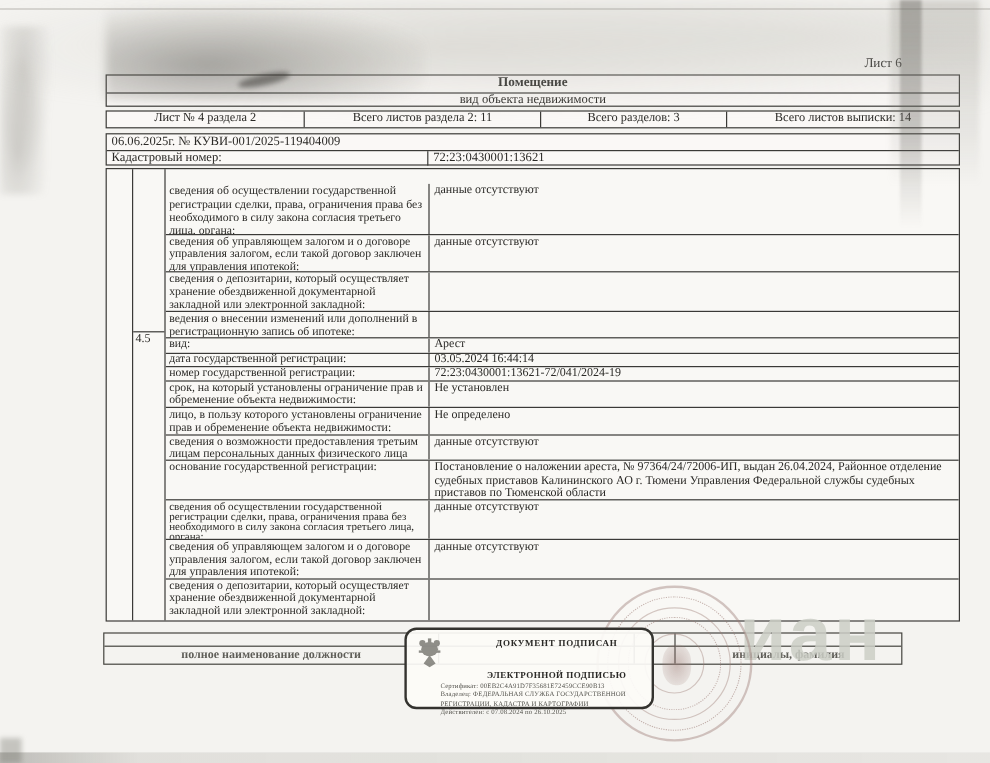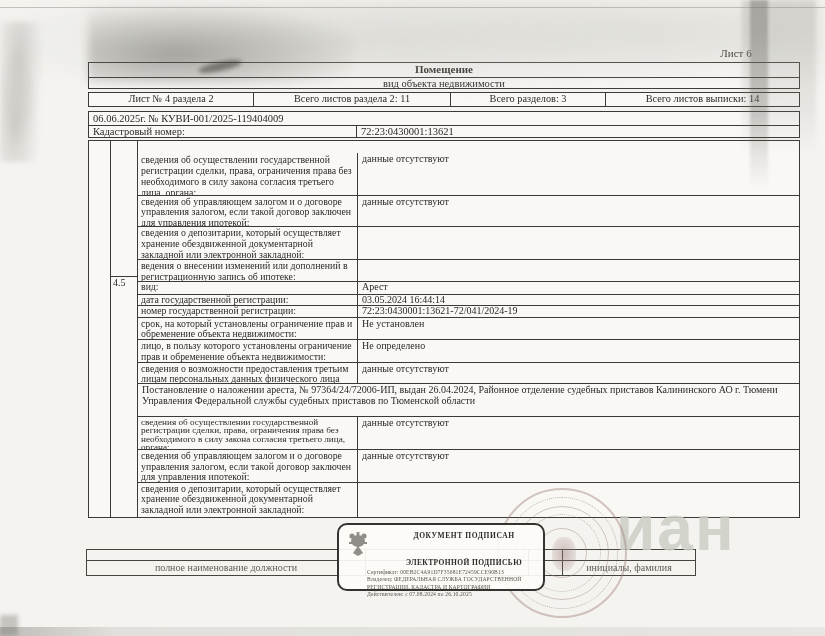--- a/index.html
+++ b/index.html
@@ -60,22 +60,22 @@
   .rowsw{flex:1;overflow:hidden;display:flex;flex-direction:column;margin-top:12px;}
   .row{display:flex;border-bottom:1px solid #3b3a37;overflow:hidden;}
   .row:last-child{border-bottom:none;}
   .row .lbl{width:213px;border-right:1px solid #3b3a37;padding:1px 3px;font-size:9.8px;line-height:10.6px;}
   .row .val{flex:1;padding:1px 4px;font-size:10px;line-height:10.6px;}
   .row.r1 .lbl{line-height:11px;}
   .row.tight .lbl{font-size:9.2px;line-height:8.5px;padding-top:1px;}
   .row.small .lbl,.row.small .val{line-height:10px;padding-top:0;padding-bottom:0;}
 
   
-  .footer-table{left:86px;top:549px;width:610px;height:27px;border:1px solid #45443f;
-                display:grid;grid-template-columns:279px 163px 34px 1fr;grid-template-rows:11px 1fr;z-index:1;}
+  .footer-table{left:86px;top:527px;width:666px;height:27px;border:1px solid #45443f;
+                display:grid;grid-template-columns:279px 163px 34px 1fr;grid-template-rows:11px 1fr;z-index:1;font-weight:bold;}
   .footer-table .fc{border-right:1px solid #45443f;border-bottom:1px solid #45443f;}
   .footer-table .fc.norb{border-right:none;}
   .footer-table .fc.nobb{border-bottom:none;}
   .flabel{font-size:10px;color:#5f5e58;text-align:center;line-height:14px;}
 
   
   .brand-mark{left:616px;top:500px;font-family:"Liberation Sans","DejaVu Sans",sans-serif;
     font-size:64px;font-weight:bold;color:rgba(203,206,198,.85);letter-spacing:2px;z-index:2;line-height:56px;}
   .seal{left:497px;top:488px;width:130px;height:130px;border-radius:50%;
         border:2px solid rgba(155,122,116,.42);z-index:3;filter:blur(.4px);}
@@ -163,20 +163,21 @@
       </div>
       <div class="row" style="height:23px">
         <div class="lbl">лицо, в пользу которого установлены ограничение прав и обременение объекта недвижимости:</div>
         <div class="val">Не определено</div>
       </div>
       <div class="row" style="height:22px">
         <div class="lbl">сведения о возможности предоставления третьим лицам персональных данных физического лица</div>
         <div class="val">данные отсутствуют</div>
       </div>
       <div class="row" style="height:34px">
+        <div class="lbl">основание государственной регистрации:</div>
         <div class="val">Постановление о наложении ареста, № 97364/24/72006-ИП, выдан 26.04.2024, Районное отделение судебных приставов Калининского АО г. Тюмени Управления Федеральной службы судебных приставов по Тюменской области</div>
       </div>
       <div class="row tight" style="height:35px">
         <div class="lbl">сведения об осуществлении государственной регистрации сделки, права, ограничения права без необходимого в силу закона согласия третьего лица, органа:</div>
         <div class="val">данные отсутствуют</div>
       </div>
       <div class="row" style="height:34px">
         <div class="lbl">сведения об управляющем залогом и о договоре управления залогом, если такой договор заключен для управления ипотекой:</div>
         <div class="val">данные отсутствуют</div>
       </div>

